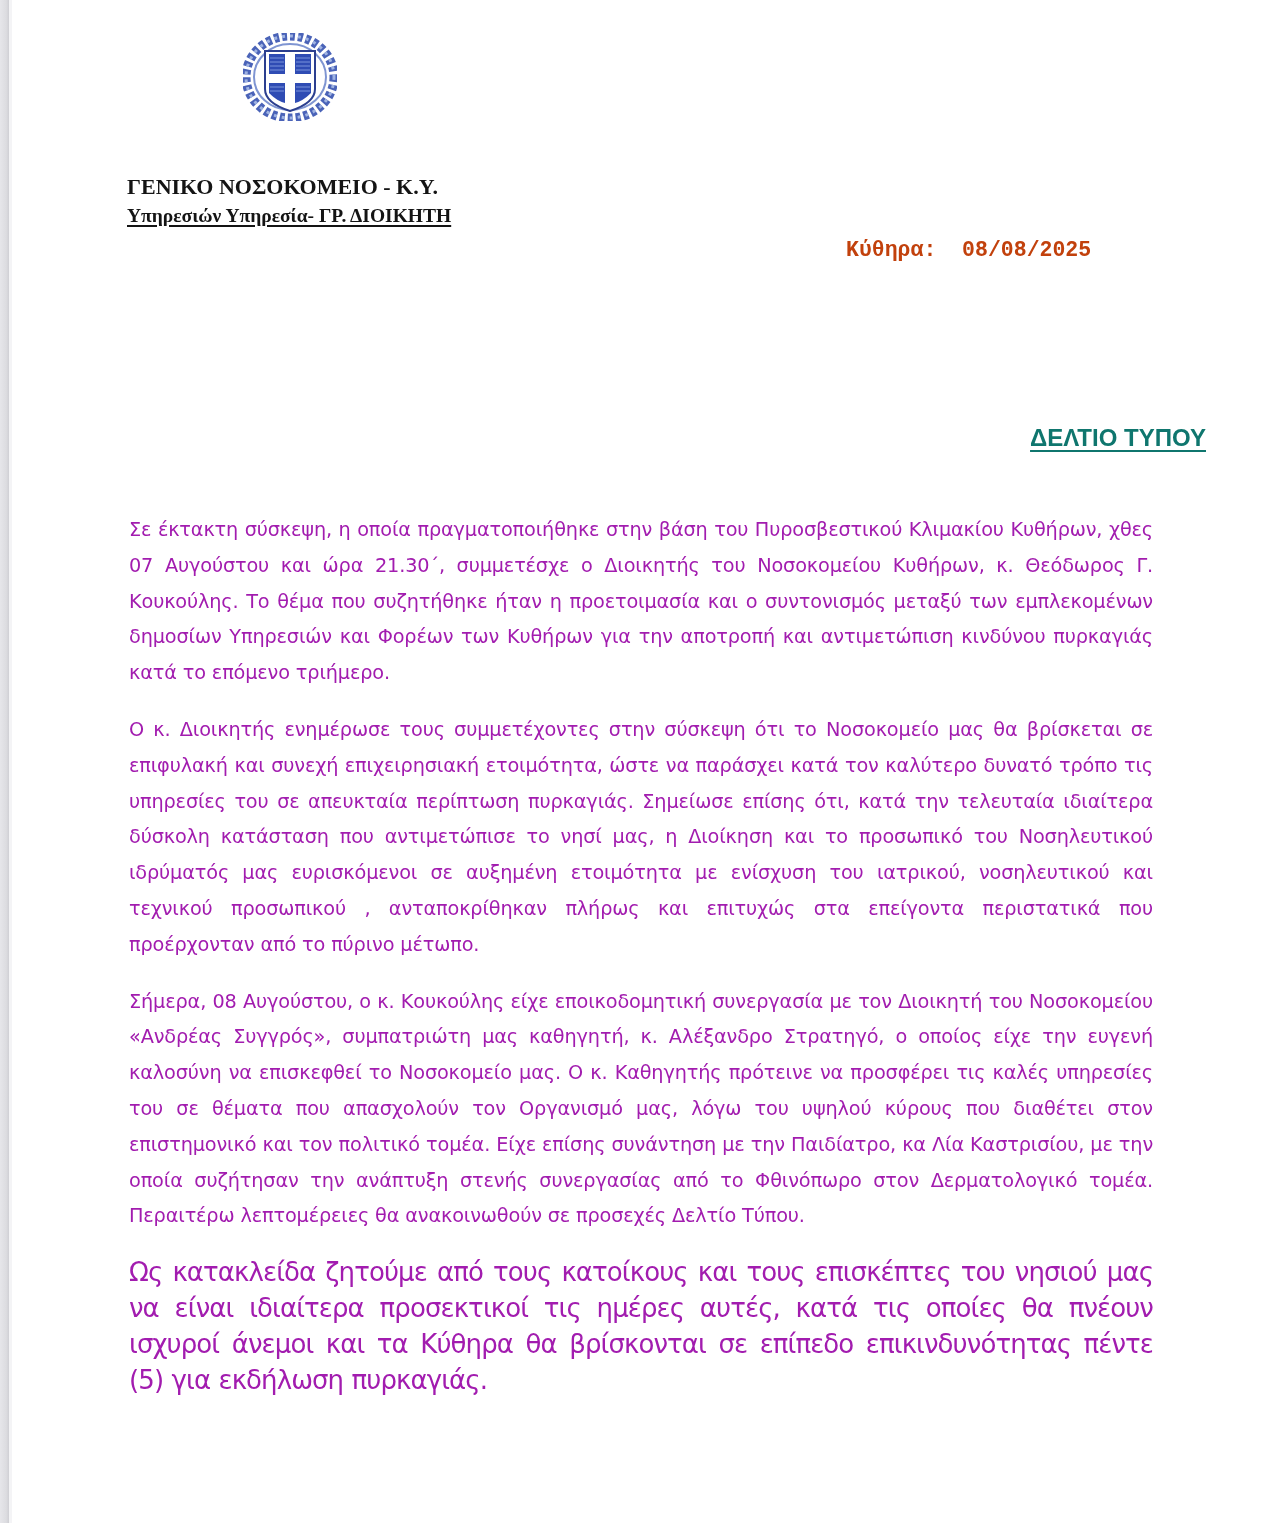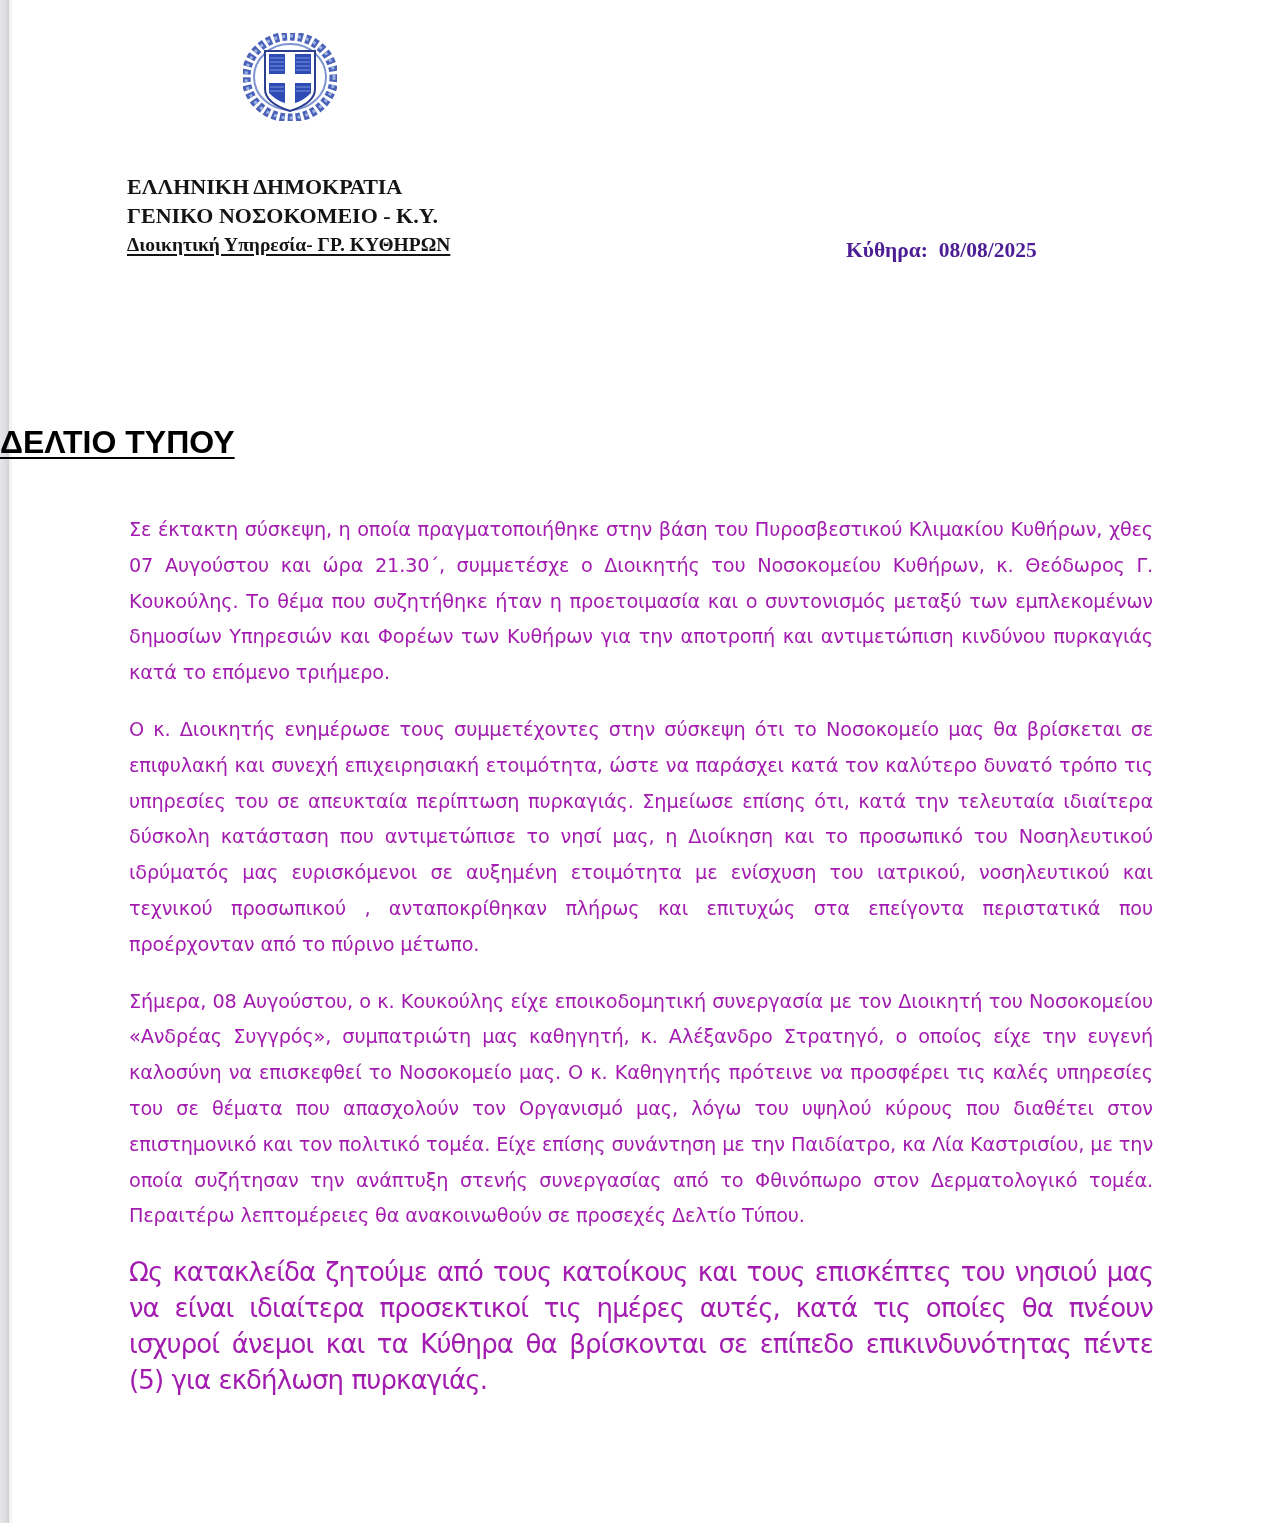--- a/index.html
+++ b/index.html
@@ -24,27 +24,27 @@
     font-size: 22px; line-height: 29px; color: #141414; white-space: nowrap;
   }
   .header-block .line { display: block; }
   .header-block sup { font-size: 13px; vertical-align: 8px; }
   .header-block .dept {
     font-size: 19.5px; text-decoration: underline; text-decoration-thickness: 2px;
     text-underline-offset: 3px;
   }
   .date-line {
     position: absolute; left: 846px; top: 238px;
-    font-family: Liberation Serif, serif; font-weight: bold;
-    font-size: 21.5px; color: #4c1d95; white-space: pre;
+    font-family: Liberation Mono, monospace; font-weight: bold;
+    font-size: 21.5px; color: #c2410c; white-space: pre;
   }
   .doc-title {
-    position: absolute; left: 0; width: 1206px; top: 424px; text-align: left;
+    position: absolute; left: 0; width: 1206px; top: 424px; text-align: right;
     font-family: "Liberation Sans", sans-serif; font-weight: bold;
-    font-size: 32px; color: #000000;
+    font-size: 24px; color: #0f766e;
     text-decoration: underline; text-decoration-thickness: 2px; text-underline-offset: 4px;
   }
   .body-text {
     position: absolute; left: 129px; width: 1024px; top: 512px;
     font-family: "DejaVu Sans", sans-serif; font-size: 19.3px; line-height: 35.8px;
     color: #a21caf;
   }
   .para { margin: 0 0 21px 0; text-align: justify; text-align-last: left; letter-spacing: -0.15px; }
   .para.cond { letter-spacing: -0.9px; word-spacing: 1px; font-size: 26px; }
 </style>
@@ -81,23 +81,22 @@
         <line x1="53" y1="37" x2="67" y2="37"></line>
       <line x1="27" y1="54" x2="41" y2="54"></line>
         <line x1="27" y1="58" x2="41" y2="58"></line>
       <line x1="53" y1="54" x2="67" y2="54"></line>
         <line x1="53" y1="58" x2="67" y2="58"></line>
     </g>
   </svg>
 </div>
 
 <div class="header-block">
-  <span class="line">ΕΛΛΗΝΙΚΗ ΔΗΜΟΚΡΑΤΙΑ</span>
   <span class="line">ΓΕΝΙΚΟ  ΝΟΣΟΚΟΜΕΙΟ - Κ.Υ.</span>
-  <span class="line dept">Διοικητική Υπηρεσία- ΓΡ. ΚΥΘΗΡΩΝ</span>
+  <span class="line dept">Υπηρεσιών Υπηρεσία- ΓΡ. ΔΙΟΙΚΗΤΗ</span>
 </div>
 
 <div class="date-line">Κύθηρα:  08/08/2025</div>
 
 <div class="doc-title">ΔΕΛΤΙΟ ΤΥΠΟΥ</div>
 
 <div class="body-text">
   <p class="para">Σε έκτακτη σύσκεψη, η οποία πραγματοποιήθηκε στην βάση του Πυροσβεστικού Κλιμακίου Κυθήρων, χθες 07 Αυγούστου και  ώρα 21.30΄, συμμετέσχε ο Διοικητής του Νοσοκομείου Κυθήρων, κ. Θεόδωρος Γ. Κουκούλης. Το  θέμα που συζητήθηκε  ήταν η  προετοιμασία και ο συντονισμός μεταξύ  των εμπλεκομένων δημοσίων  Υπηρεσιών και Φορέων των Κυθήρων για την αποτροπή και αντιμετώπιση κινδύνου πυρκαγιάς κατά το επόμενο τριήμερο.</p>
   <p class="para">Ο κ. Διοικητής ενημέρωσε τους συμμετέχοντες στην σύσκεψη  ότι το Νοσοκομείο μας θα βρίσκεται σε επιφυλακή και συνεχή επιχειρησιακή ετοιμότητα, ώστε να  παράσχει κατά τον καλύτερο δυνατό τρόπο τις υπηρεσίες του σε απευκταία περίπτωση  πυρκαγιάς.  Σημείωσε επίσης ότι, κατά την τελευταία ιδιαίτερα δύσκολη κατάσταση που αντιμετώπισε το νησί μας, η Διοίκηση και το προσωπικό του Νοσηλευτικού ιδρύματός μας ευρισκόμενοι σε αυξημένη ετοιμότητα με ενίσχυση του ιατρικού, νοσηλευτικού και τεχνικού προσωπικού , ανταποκρίθηκαν πλήρως και επιτυχώς στα επείγοντα περιστατικά που προέρχονταν από το πύρινο μέτωπο.</p>
   <p class="para">Σήμερα, 08 Αυγούστου, ο κ. Κουκούλης είχε εποικοδομητική συνεργασία με τον  Διοικητή του Νοσοκομείου «Ανδρέας Συγγρός», συμπατριώτη  μας καθηγητή, κ. Αλέξανδρο Στρατηγό, ο οποίος είχε την ευγενή καλοσύνη να επισκεφθεί  το Νοσοκομείο μας. Ο κ. Καθηγητής πρότεινε  να προσφέρει τις καλές υπηρεσίες του σε θέματα που απασχολούν τον Οργανισμό μας, λόγω  του υψηλού κύρους που διαθέτει στον επιστημονικό και τον πολιτικό τομέα.  Είχε επίσης συνάντηση με την Παιδίατρο, κα Λία Καστρισίου, με την οποία συζήτησαν την ανάπτυξη στενής συνεργασίας από το Φθινόπωρο στον Δερματολογικό  τομέα. Περαιτέρω λεπτομέρειες θα ανακοινωθούν σε προσεχές Δελτίο  Τύπου.</p>

